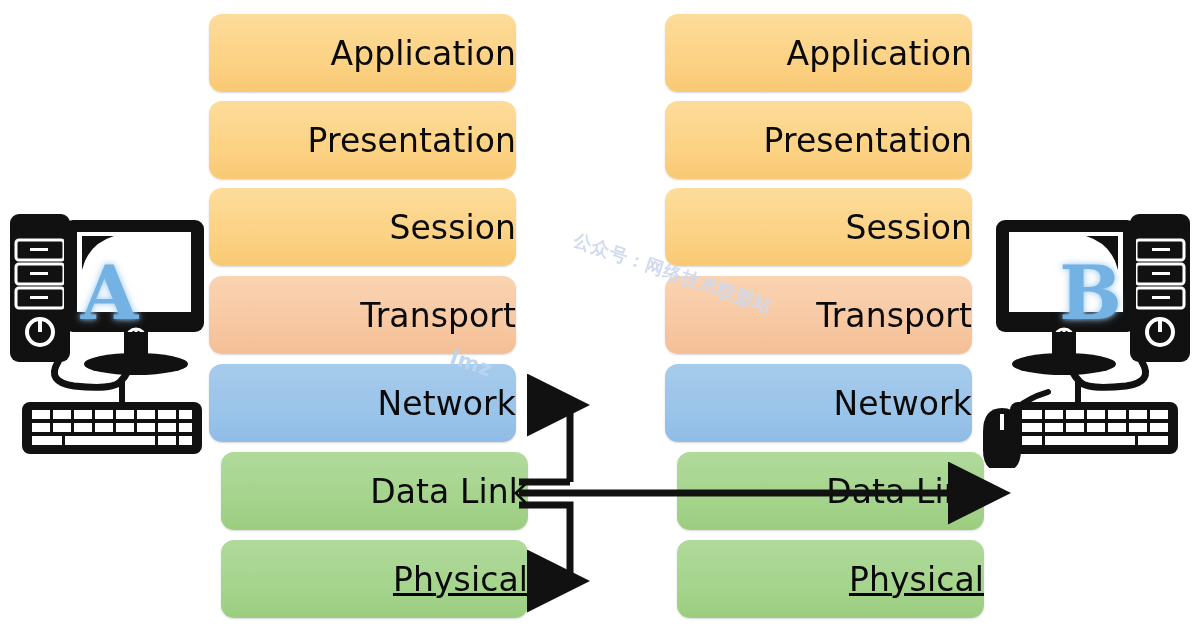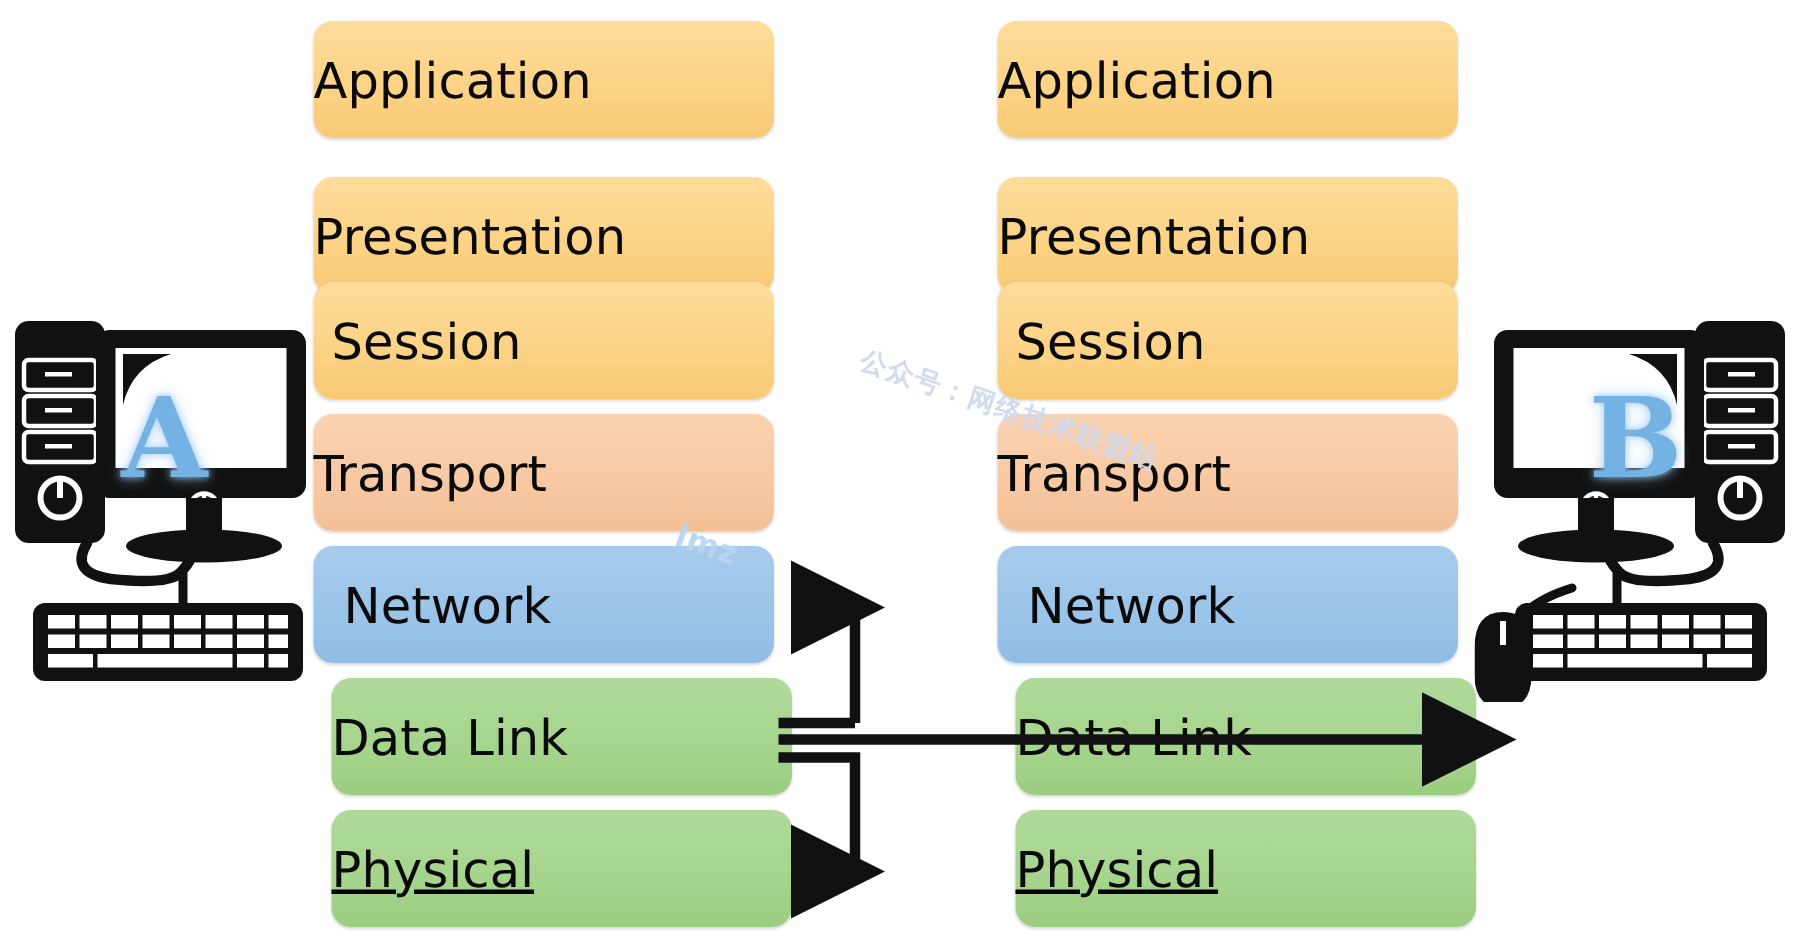--- a/index.html
+++ b/index.html
@@ -11,31 +11,31 @@
   #stage{position:absolute;inset:0;width:1200px;height:633px;}
 
   
   .stack{position:absolute;top:0;height:633px;width:307px;}
   #stack-left{left:209px;}
   #stack-right{left:665px;}
 
   .layer{
     position:absolute;left:0;width:307px;height:78px;
     border-radius:13px;
-    display:flex;align-items:center;justify-content:flex-start;
+    display:flex;align-items:center;justify-content:flex-end;
     box-sizing:border-box;
     box-shadow:0 1px 2px rgba(0,0,0,0.16);
   }
   .layer-label{
     font-size:33px;color:#0a0a0a;line-height:1;
     letter-spacing:0.1px;white-space:nowrap;
     font-weight:400;
   }
   .l0{top:14px;}
-  .l1{top:118px;}
+  .l1{top:101px;}
   .l2{top:188px;padding-left:12px;}
   .l3{top:276px;}
   .l4{top:364px;}
   .l5{top:452px;}
   .l6{top:540px;text-decoration:underline;}
 
   .c-yellow{background:linear-gradient(180deg,#fddc9a 0%,#fcd386 55%,#f9c974 100%);}
   .c-peach {background:linear-gradient(180deg,#fad3b2 0%,#f7c8a2 60%,#f4bf95 100%);}
   .c-blue  {background:linear-gradient(180deg,#a6cbec 0%,#9bc4e9 60%,#8fbce6 100%);padding-left:20px;}
   .c-green {background:linear-gradient(180deg,#b0da9b 0%,#a5d48c 60%,#9bcd80 100%);margin-left:12px;}

